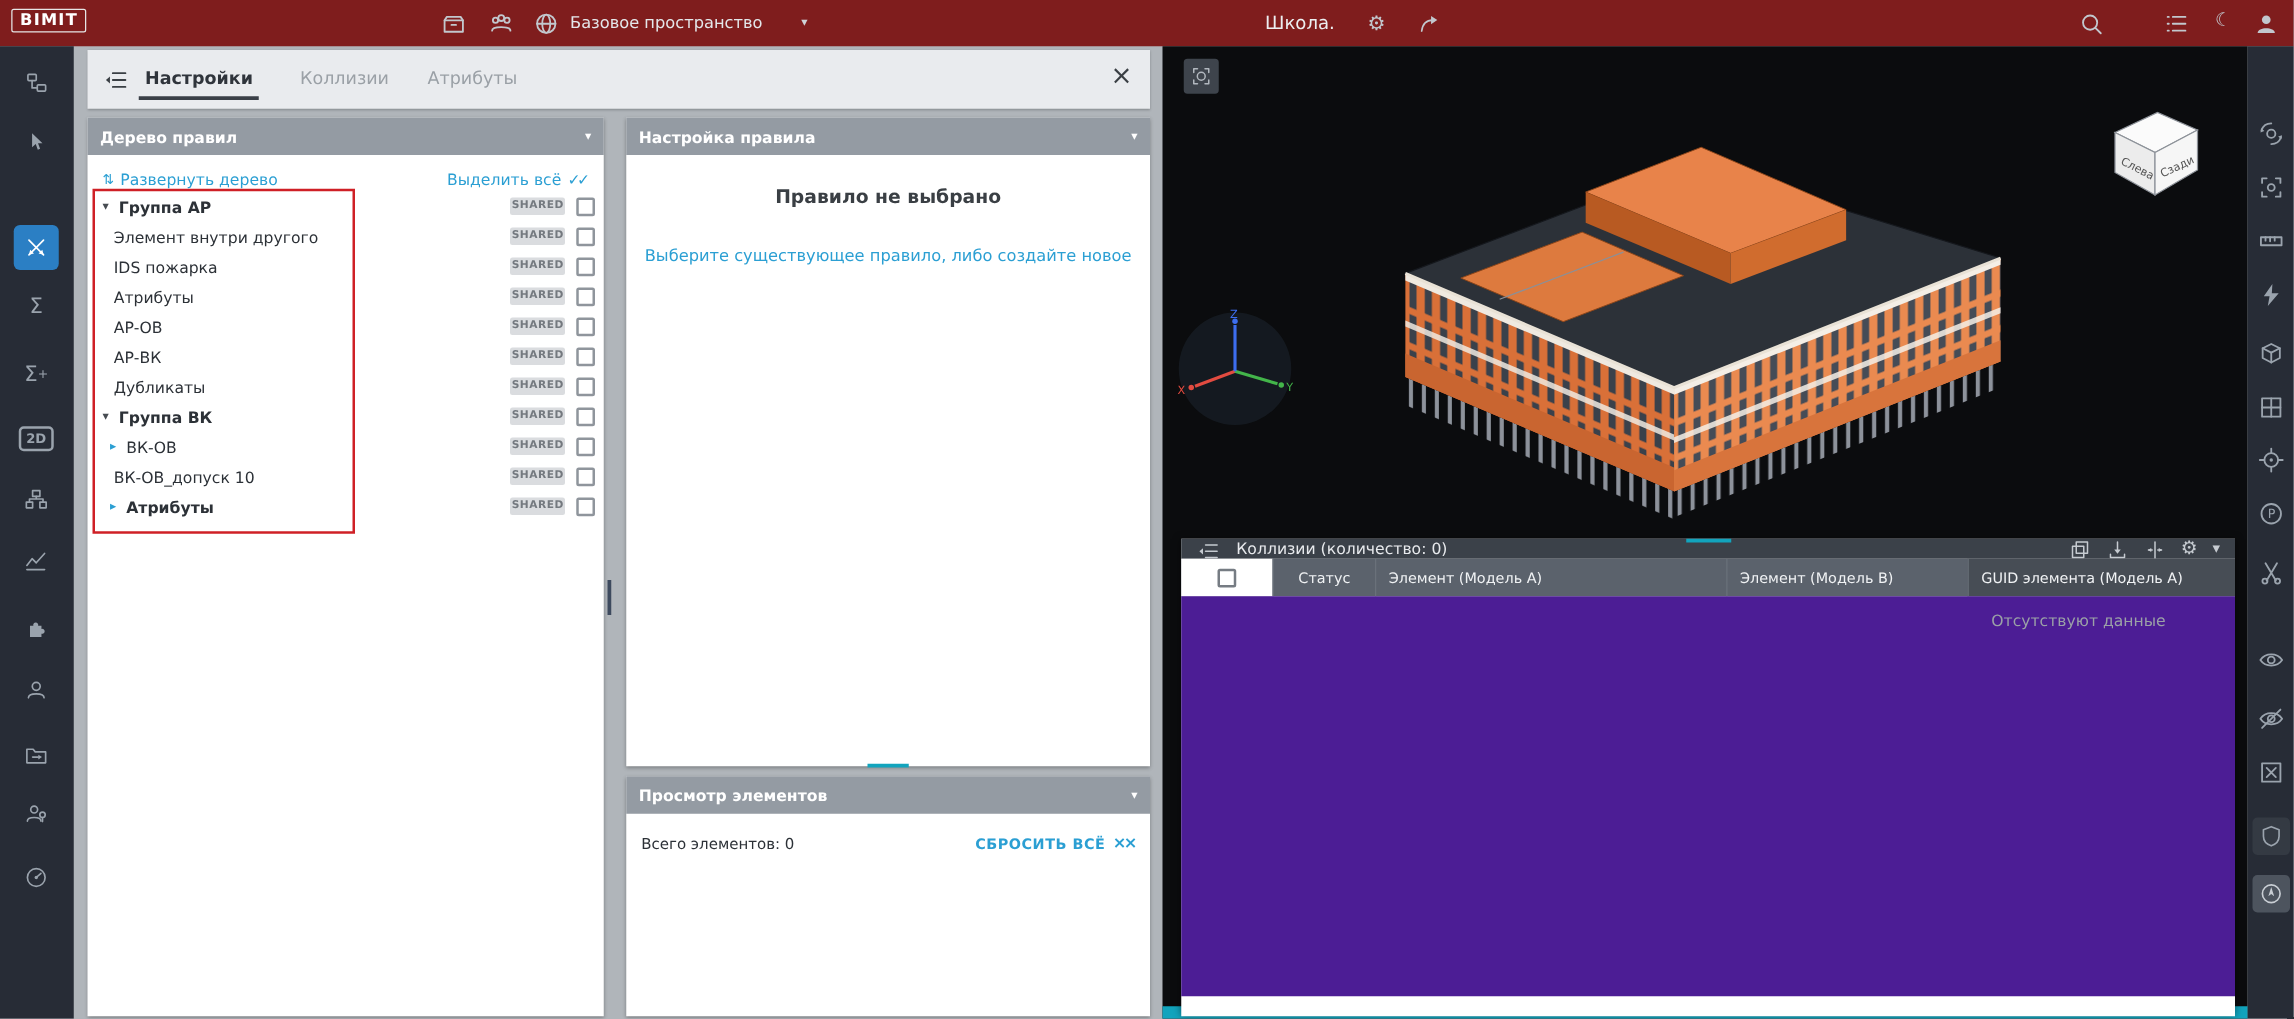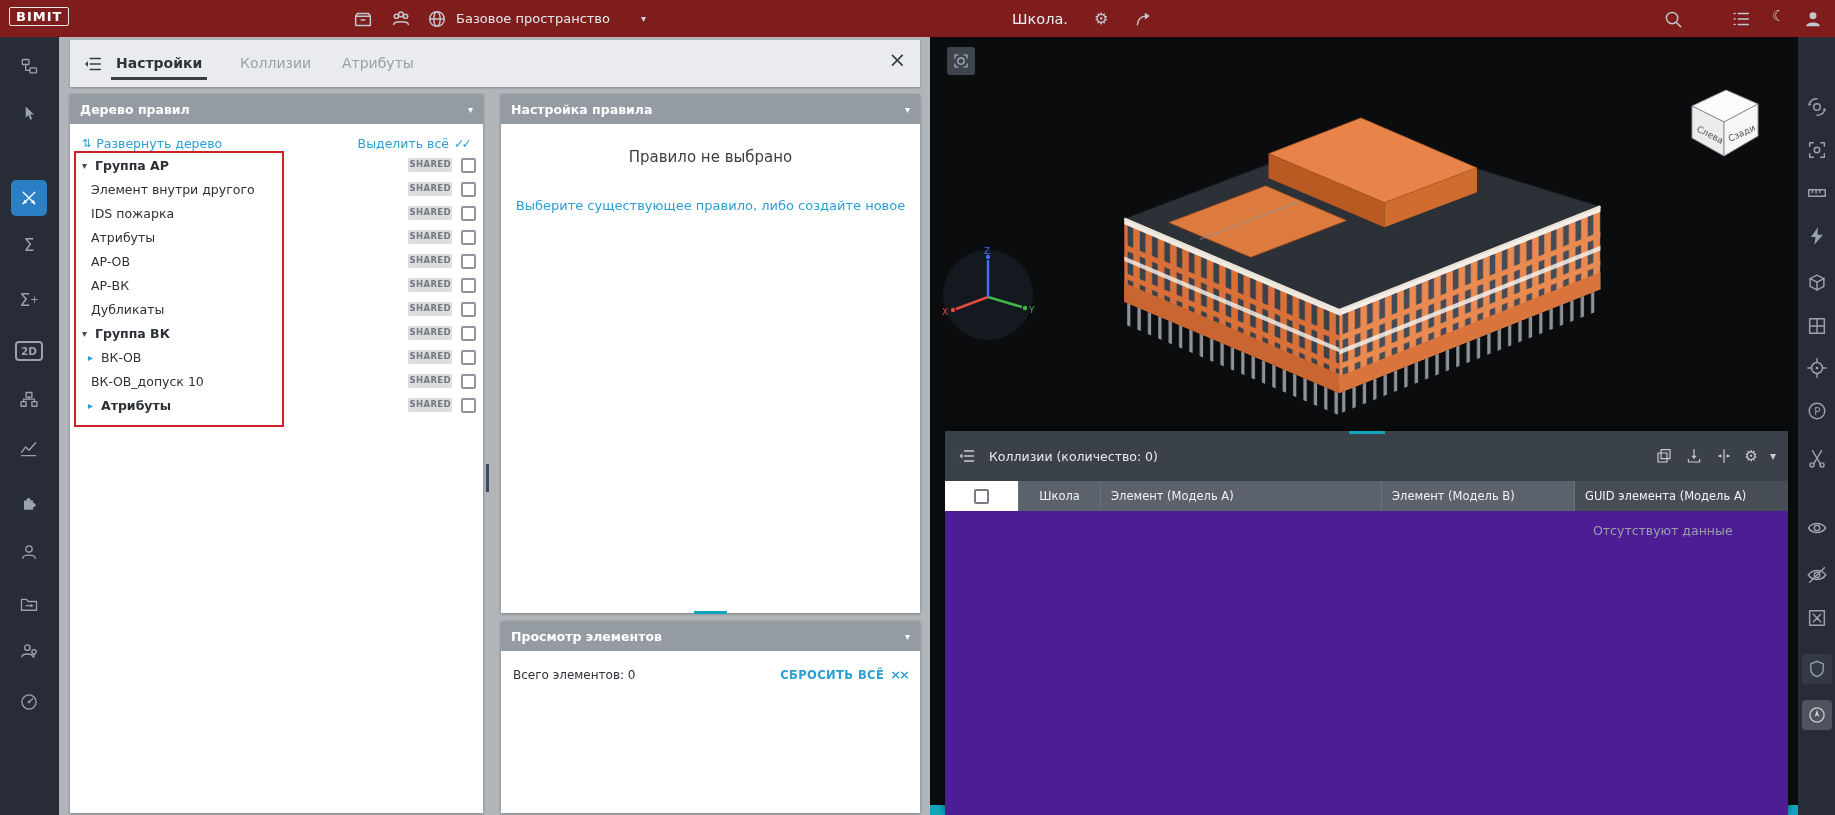--- a/index.html
+++ b/index.html
@@ -55,21 +55,21 @@
   .lbl.b{font-weight:bold}
   .badge{background:#dadcdf;color:#74797f;font-size:8.5px;font-weight:bold;letter-spacing:.4px;
     padding:2px 1px;border-radius:2px;margin-right:9px;line-height:1.1}
   .cb{width:15px;height:15px;border:2px solid #8f959c;border-radius:2px;background:#fff;flex:0 0 15px}
 
   
   .viewport{position:absolute;left:930px;top:37px;width:868px;height:778px;background:#0b0c0e}
 
   
   .cpanel{position:absolute;left:945px;top:431px;width:843px;height:382px;background:#fff;box-shadow:0 0 6px rgba(0,0,0,.5)}
-  .chead{height:50px;background:#3b4149;color:#e8eaed;display:flex;align-items:center;padding:0 12px;font-size:12.5px}
+  .chead{height:16px;background:#3b4149;color:#e8eaed;display:flex;align-items:flex-start;padding:0 12px;font-size:12.5px}
   .chead .hic{color:#c6cbd1;margin-right:12px}
   .cth{height:30px;display:flex;background:#5b626c}
   .cth-c{display:flex;align-items:center;color:#f0f2f4;font-size:11.5px;padding:0 10px;border-left:1px solid #6a717a}
   .cth-cb{width:73px;background:#fff;display:flex;align-items:center;justify-content:center}
   .cth-c.guid{background:#474d55}
   .teal-handle{position:absolute;height:3px;background:#12a4bd}
 
   .hint-teal{color:#2b9fd3}
 </style>
 </head>
@@ -426,21 +426,21 @@
   </section>
 
   <div class="abs clickable" style="left:486px;top:464px;width:3px;height:28px;background:#3d4a5e"></div>
 
   <section class="panel" style="left:501px;top:94px;width:419px;height:519px">
     <div class="shead clickable">
       <span>Настройка правила</span>
       <span class="sp"></span>
       <span style="font-size:10px">▾</span>
     </div>
-    <div style="text-align:center;margin-top:24px;font-size:15px;font-weight:400;color:#3a3f44">Правило не выбрано</div>
+    <div style="text-align:center;margin-top:24px;font-size:15px;font-weight:700;color:#3a3f44">Правило не выбрано</div>
     <div class="hint-teal" style="text-align:center;margin-top:32px;font-size:13px">Выберите существующее правило, либо создайте новое</div>
   </section>
 
   <div class="teal-handle clickable" style="left:694px;top:611px;width:33px"></div>
 
   <section class="panel" style="left:501px;top:621px;width:419px;height:192px">
     <div class="shead clickable">
       <span>Просмотр элементов</span>
       <span class="sp"></span>
       <span style="font-size:10px">▾</span>
@@ -562,21 +562,21 @@
             <polygon class="f" points="19.5,12 16,9.8 16,14.2"></polygon>
           </svg>
       </span>
       <span class="hic clickable glyph" style="font-size:15px">⚙</span>
       <span class="hic clickable" style="margin-right:0;font-size:12px">▾</span>
     </div>
     <div class="cth">
       <div class="cth-cb">
         <span class="cb clickable" style="border-color:#767c83"></span>
       </div>
-      <div class="cth-c clickable" style="width:82px;justify-content:center">Школа</div>
+      <div class="cth-c clickable" style="width:82px;justify-content:center">Статус</div>
       <div class="cth-c clickable" style="width:281px">Элемент (Модель А)</div>
       <div class="cth-c clickable" style="width:193px">Элемент (Модель B)</div>
       <div class="cth-c guid clickable" style="flex:1">GUID элемента (Модель А)</div>
     </div>
     <div style="position:relative;height:320px;background:#4c1d95">
       <span style="position:absolute;left:648px;top:12px;font-size:12.5px;color:#9ba1a7">Отсутствуют данные</span>
     </div>
   </section>
 
 </div>

